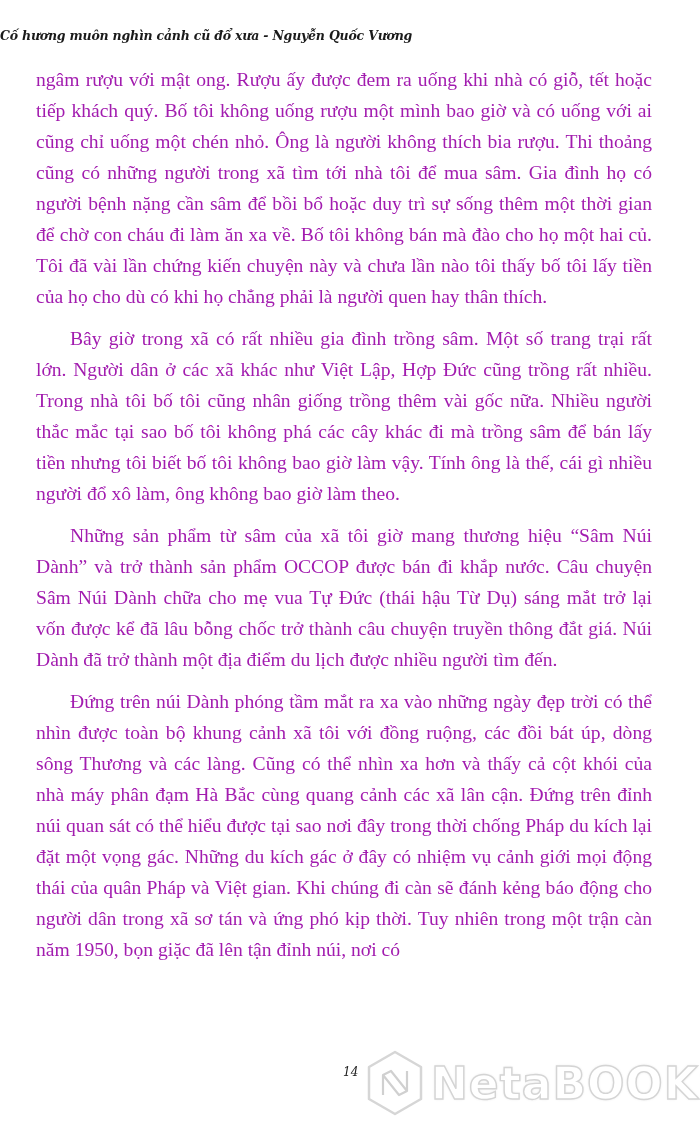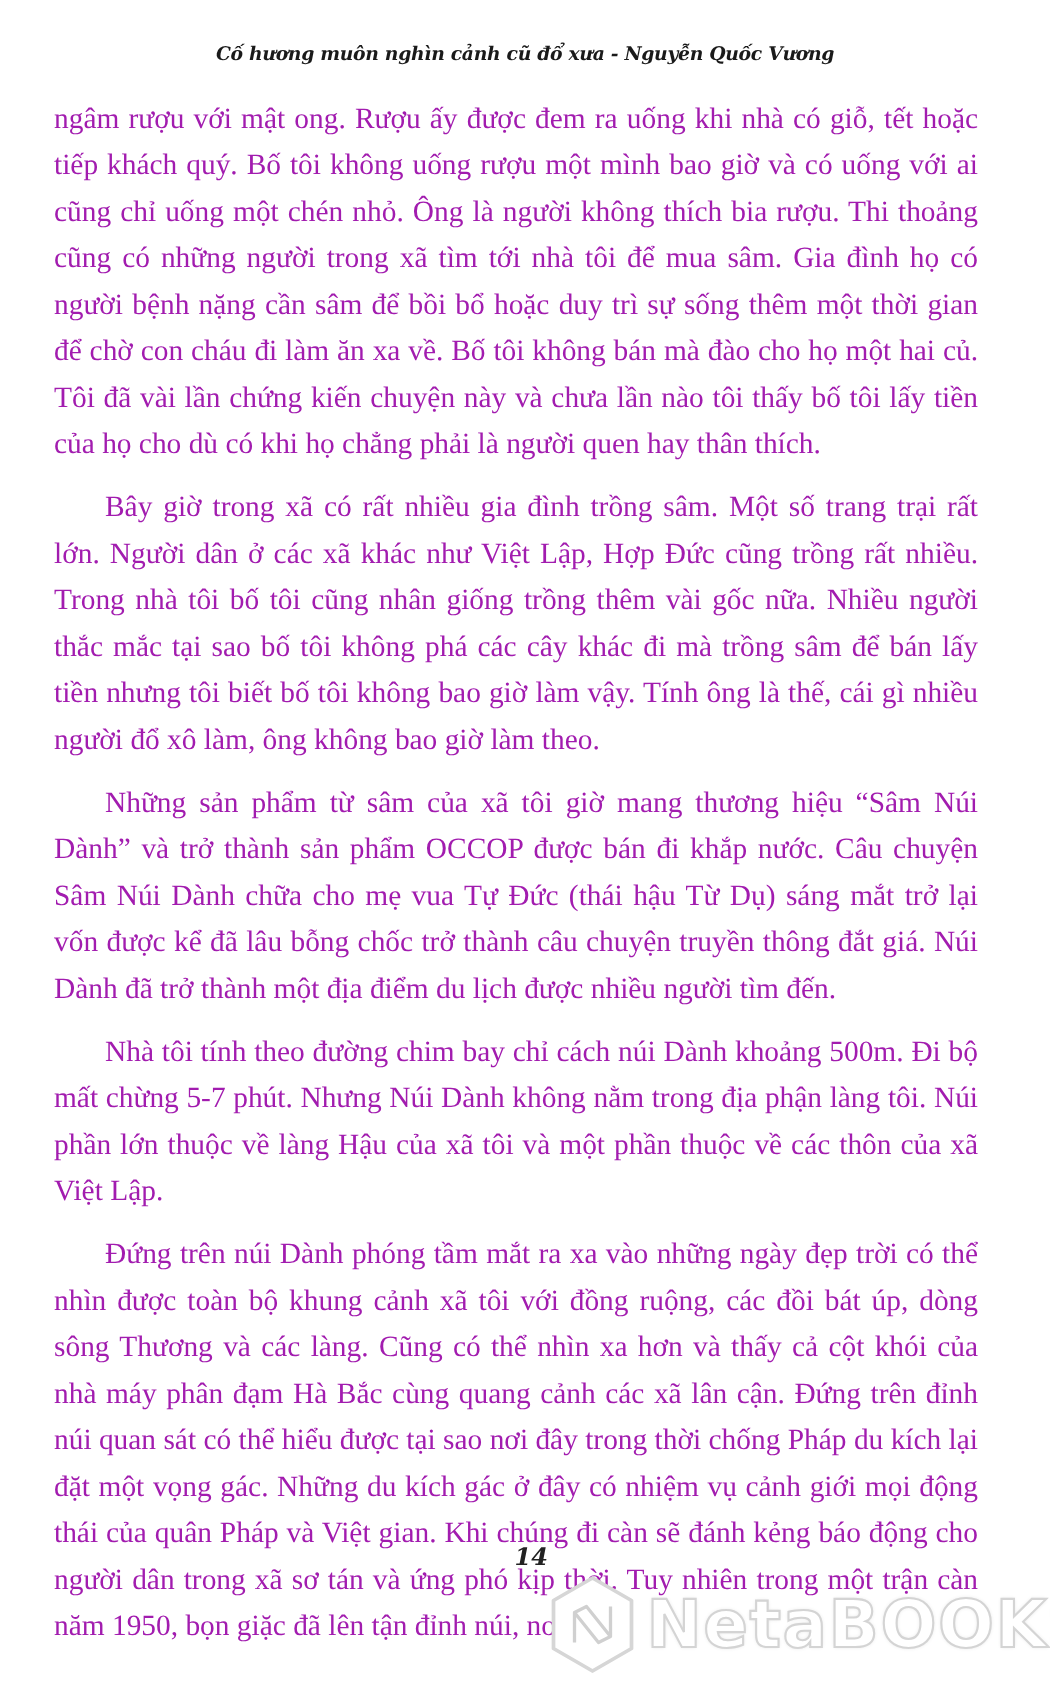--- a/index.html
+++ b/index.html
@@ -1,33 +1,33 @@
 <!DOCTYPE html>
 <html><head>
   <meta charset="utf-8">
   <style>
     html, body { margin: 0; padding: 0; background: #ffffff; }
     body { width: 700px; height: 1121px; position: relative; overflow: hidden; }
     .page { position: absolute; left: 0; top: 0; width: 700px; height: 1121px; background: #fff; }
     .running-header {
-      position: absolute; top: 28px; left: 0; width: 700px; text-align: center;
+      position: absolute; top: 28px; left: 0; width: 700px; 
       font-family: "DejaVu Serif", serif; font-style: italic; font-weight: bold;
       font-size: 12.5px; color: #1a1a1a; letter-spacing: -0.2px;
     }
     .body-text {
       position: absolute; left: 36px; top: 64px; width: 616px;
       font-family: "Liberation Serif", serif; font-size: 19.6px; line-height: 31px;
       color: #a21caf; text-align: justify;
     }
     .body-text p { margin: 0 0 11px 0; text-indent: 34px; }
     .body-text p.cont { text-indent: 0; }
     .page-number {
-      position: absolute; top: 1028px; left: 343px;
-      font-family: "DejaVu Serif", serif; font-style: italic; font-weight: bold;
-      font-size: 16px; color: #222;
+      position: absolute; top: 1065px; left: 343px;
+      font-family: "DejaVu Serif", serif; font-style: italic; font-weight: normal;
+      font-size: 12px; color: #222;
     }
     .watermark {
       position: absolute; left: 365px; top: 1048px; height: 70px; display: flex; align-items: center;
     }
     .wm-logo { width: 60px; height: 68px; }
     .wm-text {
       font-family: "DejaVu Sans", sans-serif; font-size: 44px; font-weight: bold;
       color: #ffffff; -webkit-text-stroke: 1.4px #d4d4d4; letter-spacing: 1px; margin-left: 6px;
       text-shadow: 0 0 3px rgba(0,0,0,0.12);
     }
@@ -35,21 +35,20 @@
 </head>
 <body>
 
 <div class="page">
   <div class="running-header">Cố hương muôn nghìn cảnh cũ đổ xưa - Nguyễn Quốc Vương</div>
 
   <div class="body-text">
     <p class="cont">ngâm rượu với mật ong. Rượu ấy được đem ra uống khi nhà có giỗ, tết hoặc tiếp khách quý. Bố tôi không uống rượu một mình bao giờ và có uống với ai cũng chỉ uống một chén nhỏ. Ông là người không thích bia rượu. Thi thoảng cũng có những người trong xã tìm tới nhà tôi để mua sâm. Gia đình họ có người bệnh nặng cần sâm để bồi bổ hoặc duy trì sự sống thêm một thời gian để chờ con cháu đi làm ăn xa về. Bố tôi không bán mà đào cho họ một hai củ. Tôi đã vài lần chứng kiến chuyện này và chưa lần nào tôi thấy bố tôi lấy tiền của họ cho dù có khi họ chẳng phải là người quen hay thân thích.</p>
     <p>Bây giờ trong xã có rất nhiều gia đình trồng sâm. Một số trang trại rất lớn. Người dân ở các xã khác như Việt Lập, Hợp Đức cũng trồng rất nhiều. Trong nhà tôi bố tôi cũng nhân giống trồng thêm vài gốc nữa. Nhiều người thắc mắc tại sao bố tôi không phá các cây khác đi mà trồng sâm để bán lấy tiền nhưng tôi biết bố tôi không bao giờ làm vậy. Tính ông là thế, cái gì nhiều người đổ xô làm, ông không bao giờ làm theo.</p>
     <p>Những sản phẩm từ sâm của xã tôi giờ mang thương hiệu “Sâm Núi Dành” và trở thành sản phẩm OCCOP được bán đi khắp nước. Câu chuyện Sâm Núi Dành chữa cho mẹ vua Tự Đức (thái hậu Từ Dụ) sáng mắt trở lại vốn được kể đã lâu bỗng chốc trở thành câu chuyện truyền thông đắt giá. Núi Dành đã trở thành một địa điểm du lịch được nhiều người tìm đến.</p>
-    <p>Nhà tôi tính theo đường chim bay chỉ cách núi Dành khoảng 500m. Đi bộ mất chừng 5-7 phút. Nhưng Núi Dành không nằm trong địa phận làng tôi. Núi phần lớn thuộc về làng Hậu của xã tôi và một phần thuộc về các thôn của xã Việt Lập.</p>
     <p>Đứng trên núi Dành phóng tầm mắt ra xa vào những ngày đẹp trời có thể nhìn được toàn bộ khung cảnh xã tôi với đồng ruộng, các đồi bát úp, dòng sông Thương và các làng. Cũng có thể nhìn xa hơn và thấy cả cột khói của nhà máy phân đạm Hà Bắc cùng quang cảnh các xã lân cận. Đứng trên đỉnh núi quan sát có thể hiểu được tại sao nơi đây trong thời chống Pháp du kích lại đặt một vọng gác. Những du kích gác ở đây có nhiệm vụ cảnh giới mọi động thái của quân Pháp và Việt gian. Khi chúng đi càn sẽ đánh kẻng báo động cho người dân trong xã sơ tán và ứng phó kịp thời. Tuy nhiên trong một trận càn năm 1950, bọn giặc đã lên tận đỉnh núi, nơi có</p>
   </div>
 
   <div class="page-number">14</div>
 
   <div class="watermark">
     <svg class="wm-logo" viewBox="0 0 60 68">
       <polygon points="30,3 56,18 56,50 30,65 4,50 4,18" fill="#ffffff" stroke="#d6d6d6" stroke-width="2.5" stroke-linejoin="round"></polygon>
       <path d="M18,46 L18,26 L26,22 L42,42 L42,22 M18,26 L34,46 L42,42" fill="none" stroke="#d0d0d0" stroke-width="2.2" stroke-linejoin="round"></path>
     </svg>

